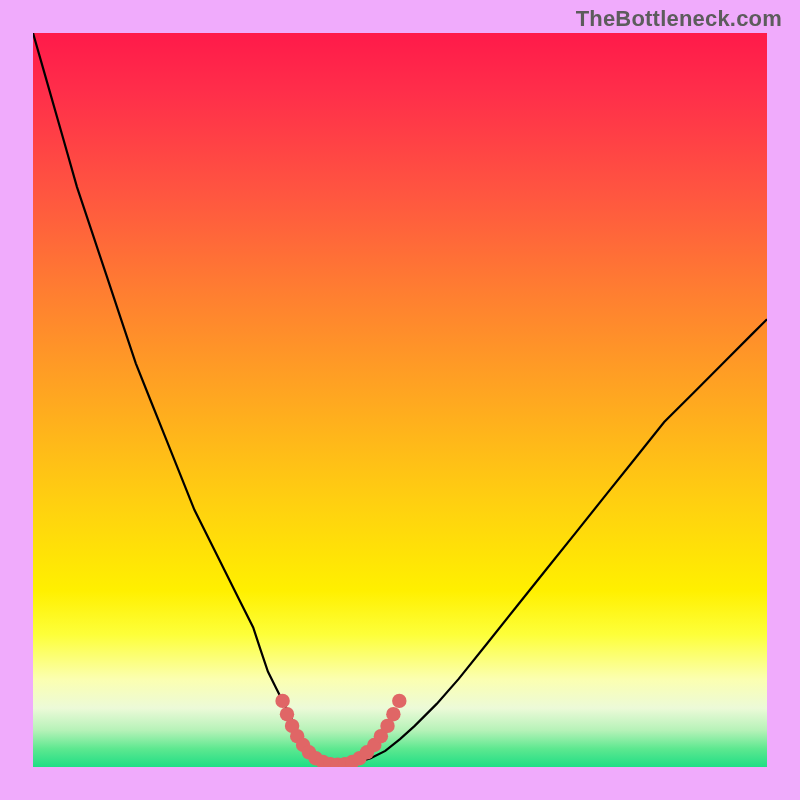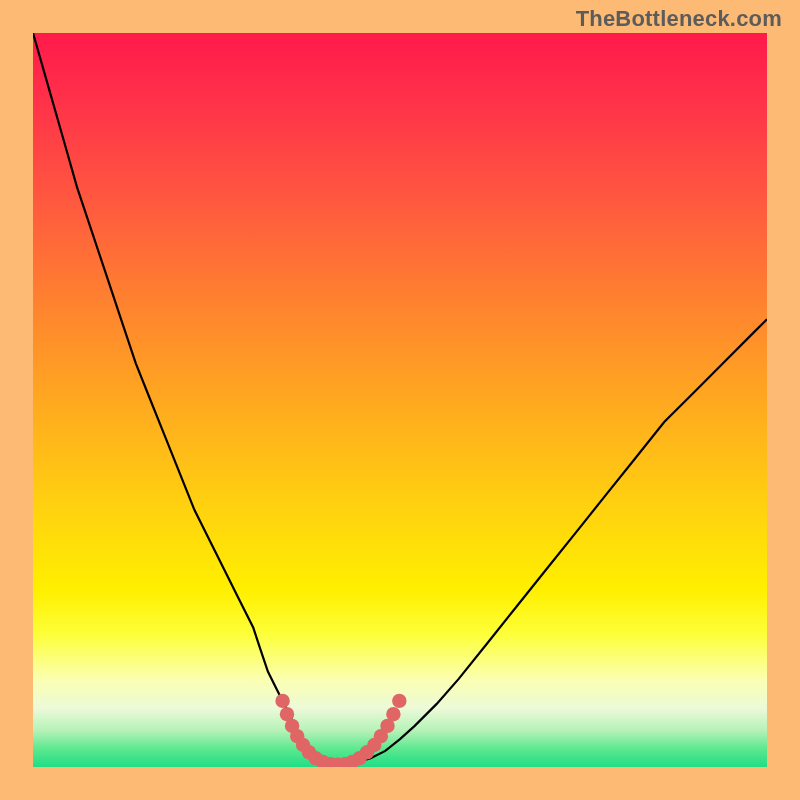--- a/index.html
+++ b/index.html
@@ -9,21 +9,21 @@
     height: 800px;
     background: #000;
     overflow: hidden;
   }
   .frame {
     position: absolute;
     left: 0;
     top: 0;
     width: 800px;
     height: 800px;
-    background: #fdba74;
+    background: #f0abfc;
   }
   .plot {
     position: absolute;
     left: 33px;
     top: 33px;
     width: 734px;
     height: 734px;
     overflow: hidden;
   }
   .gradient {

